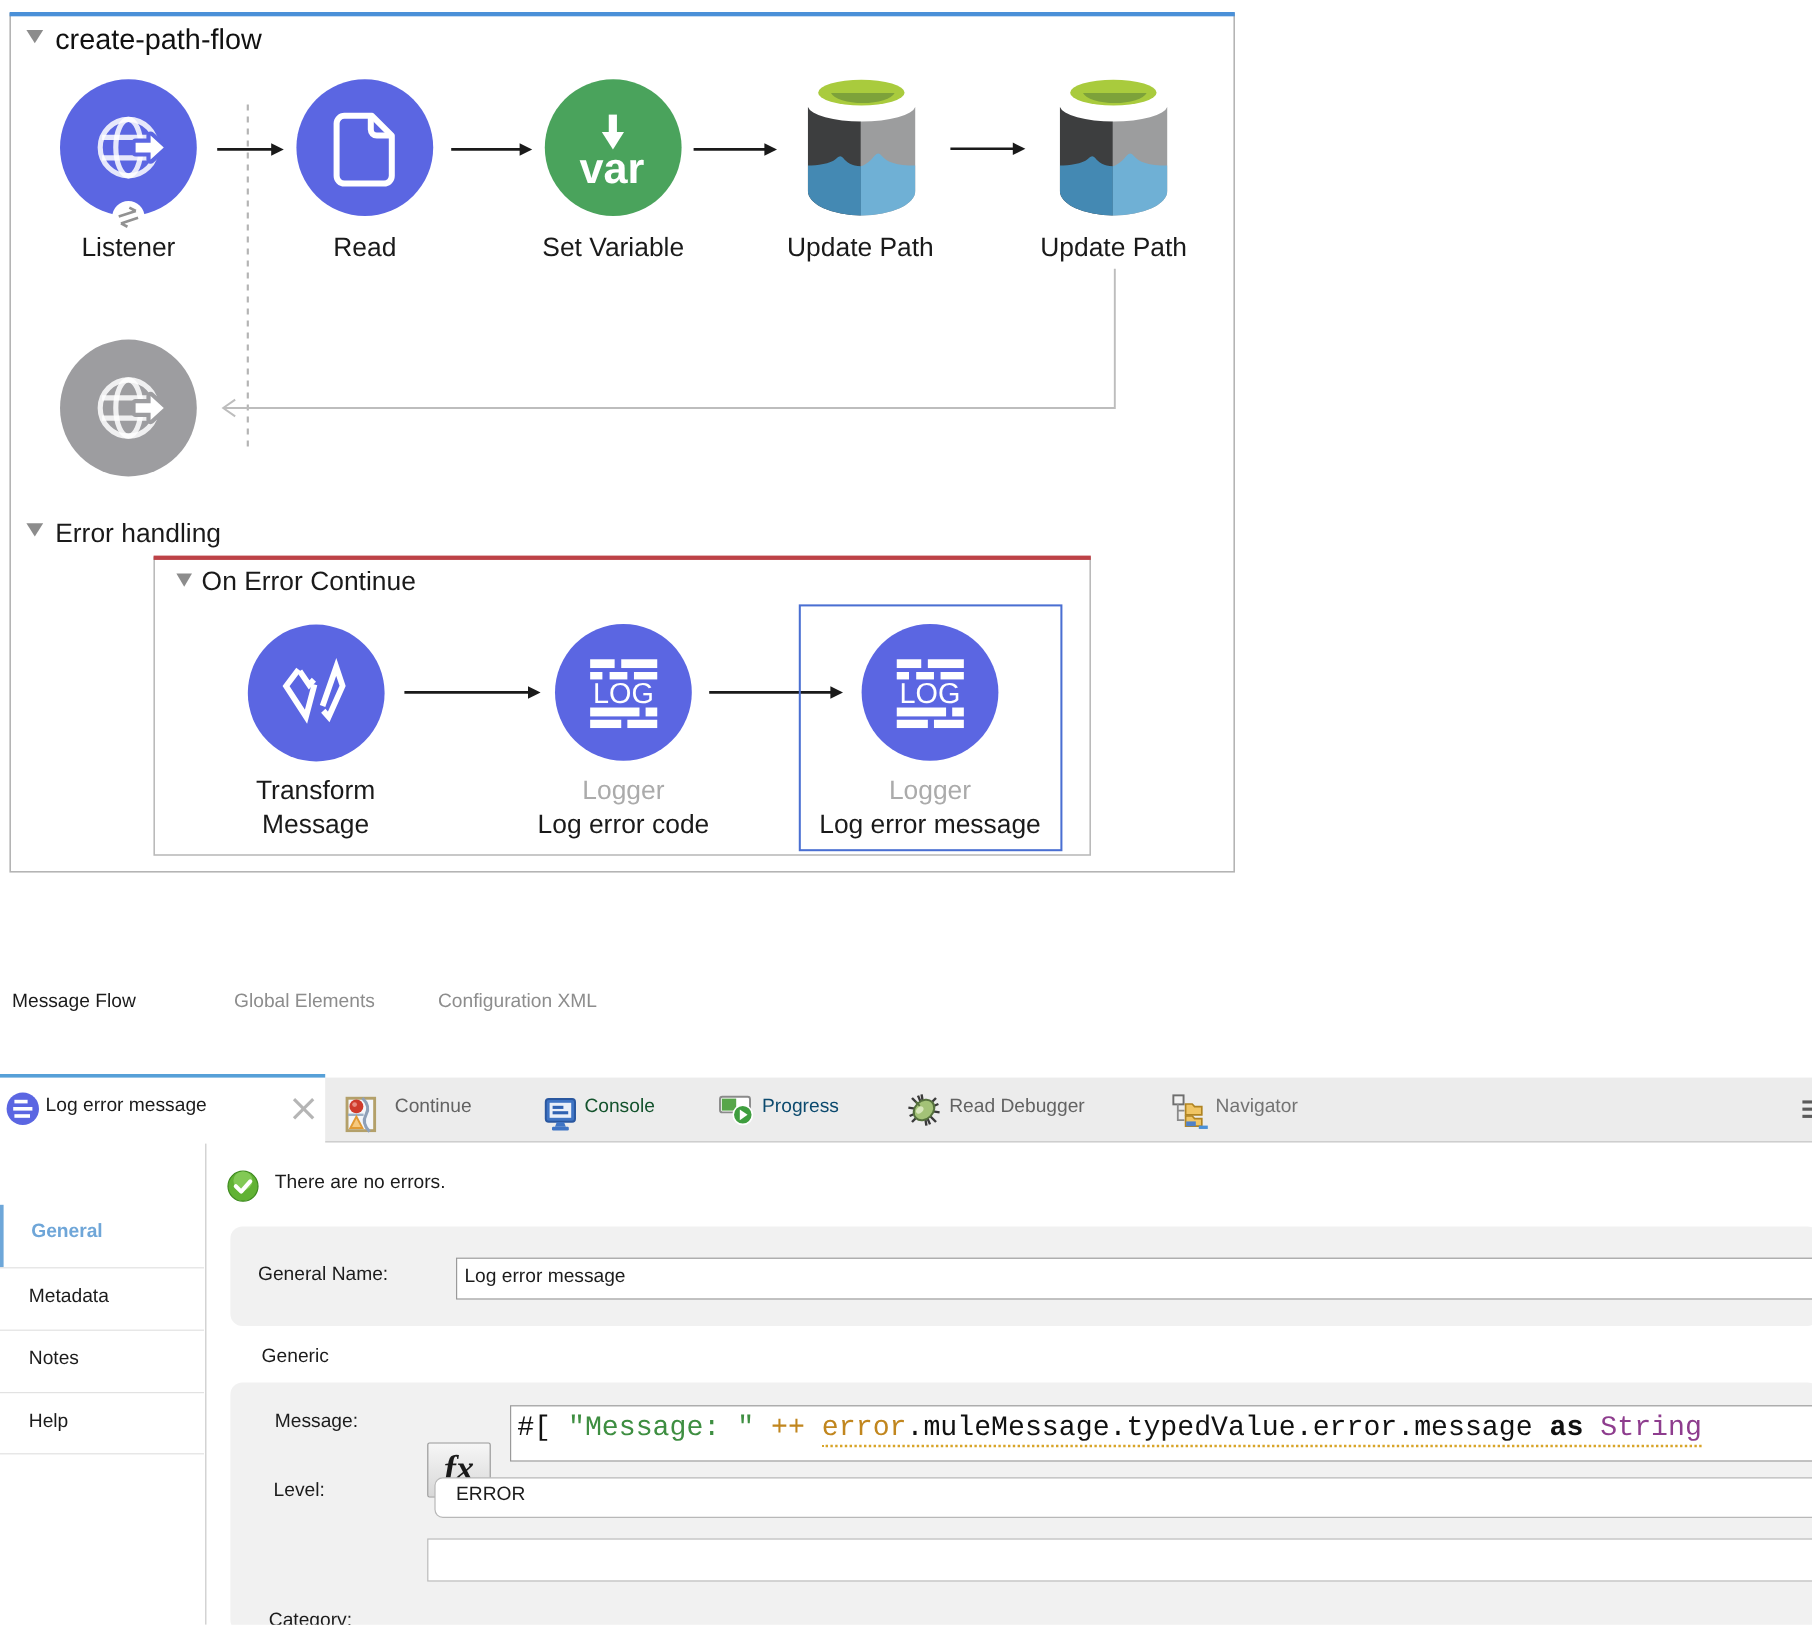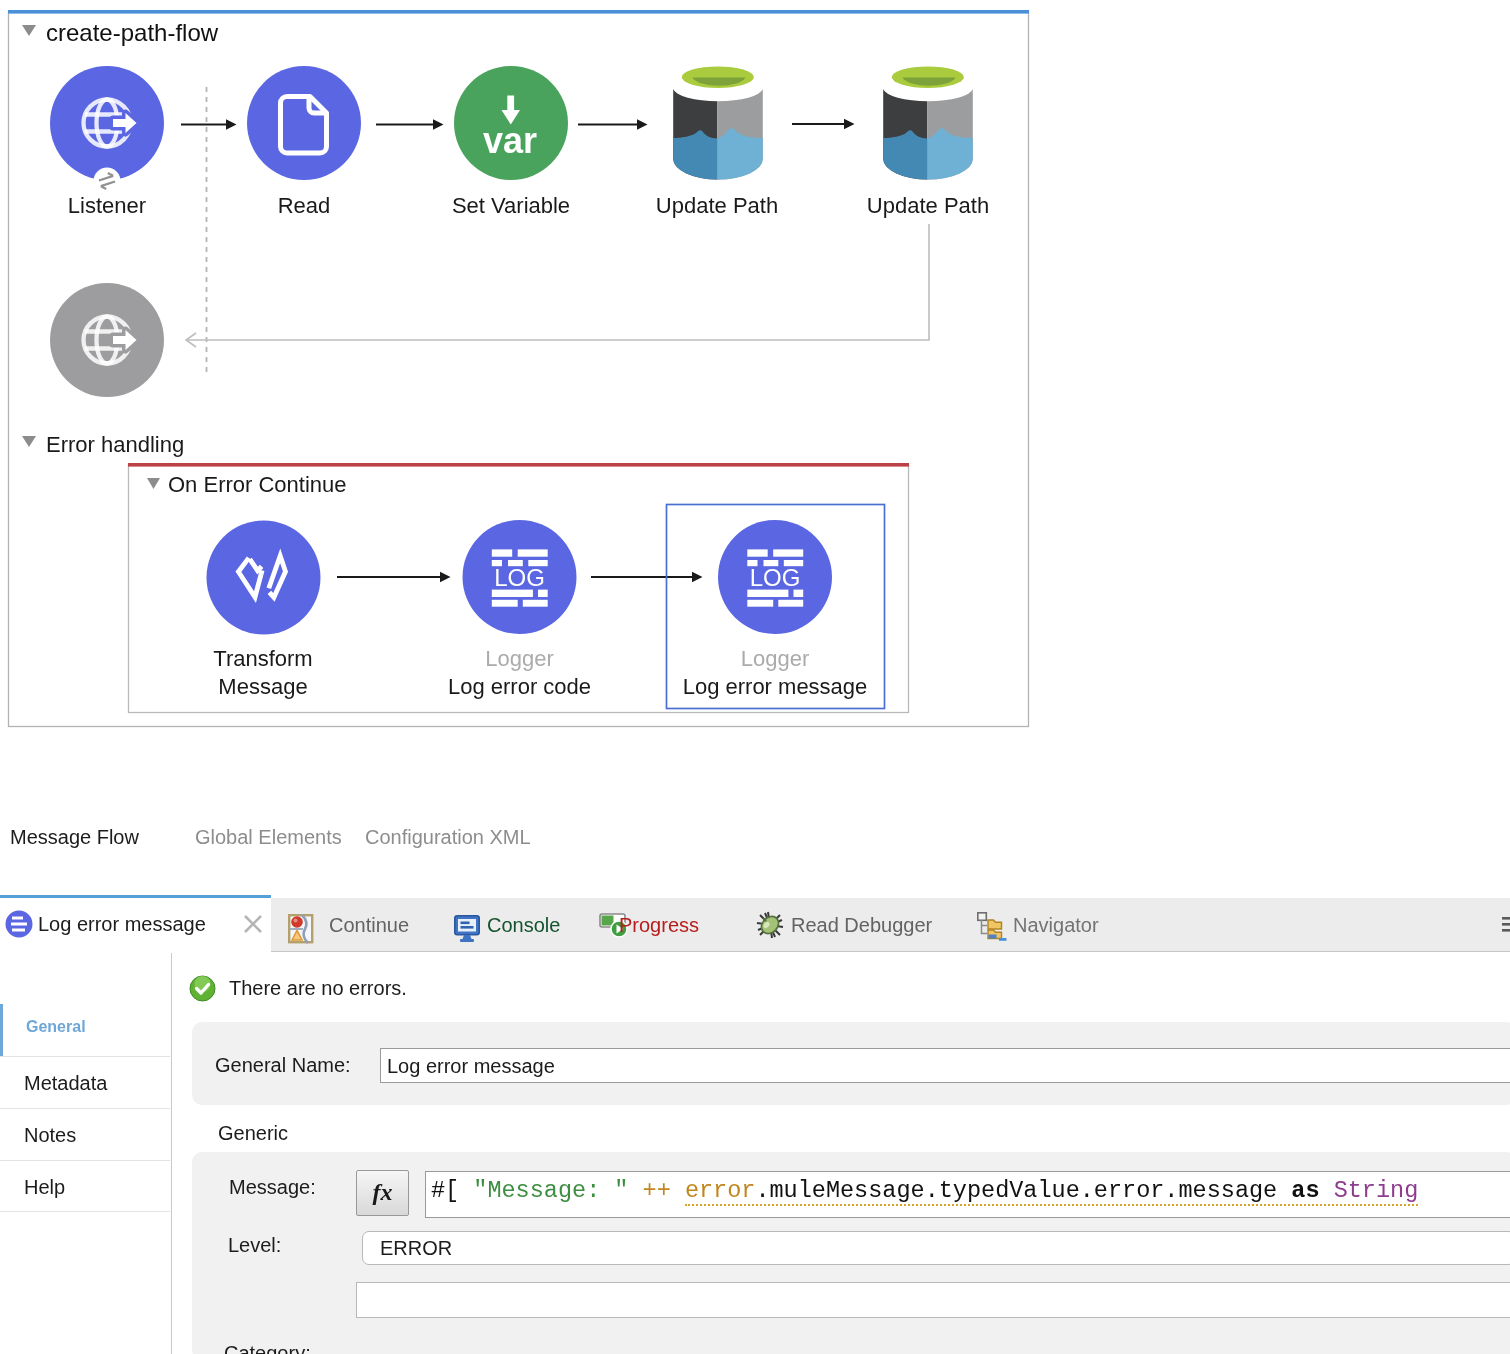--- a/index.html
+++ b/index.html
@@ -1,17 +1,17 @@
 <!DOCTYPE html>
 <html><head><meta charset="utf-8"><style>
 html,body{margin:0;padding:0;width:1510px;height:1354px;background:#fff;overflow:hidden}
 *{box-sizing:border-box}
 body{font-family:"Liberation Sans",sans-serif;position:relative}
 .abs{position:absolute}
-.lbl{font-size:20px;color:#1c1c1c;white-space:nowrap}
+.lbl{font-size:16px;color:#1c1c1c;white-space:nowrap}
 </style></head>
 <body>
 <svg class="abs" style="left:0;top:0" width="1510" height="800" viewBox="0 0 1510 800">
 <defs>
 <g id="cyl">
   <path d="M0,21 A46,21.5 0 0 1 92,21 L92,93 A46,21.5 0 0 1 0,93 Z" fill="#ffffff"></path>
   <clipPath id="cclip">
           <path d="M1.2,23 A45,13.5 0 0 0 90.8,23 L90.8,93 A44.8,20.5 0 0 1 1.2,93 Z"></path>
         </clipPath>
   <g clip-path="url(#cclip)">
@@ -211,21 +211,21 @@
 
   <g fill="#5a5a5a">
     <rect x="1502" y="22" width="8" height="2.6"></rect>
     <rect x="1502" y="28" width="8" height="2.6"></rect>
     <rect x="1502" y="34" width="8" height="2.6"></rect>
   </g>
 </svg>
 <div class="abs lbl" style="left:38px;top:913px">Log error message</div>
 <div class="abs lbl" style="left:329px;top:914px;color:#636363">Continue</div>
 <div class="abs lbl" style="left:487px;top:914px;color:#14532d">Console</div>
-<div class="abs lbl" style="left:619px;top:914px;color:#b91c1c">Progress</div>
+<div class="abs lbl" style="left:635px;top:914px;color:#0c4a6e">Progress</div>
 <div class="abs lbl" style="left:791px;top:914px;color:#636363">Read Debugger</div>
 <div class="abs lbl" style="left:1013px;top:914px;color:#737373">Navigator</div>
 
 <div class="abs" style="left:171px;top:953px;width:1px;height:401px;background:#c9c9c9"></div>
 
 <div class="abs" style="left:0;top:1004px;width:3px;height:52px;background:#6ea7d9"></div>
 <div class="abs" style="left:26px;top:1018px;font-size:16px;font-weight:bold;color:#6fa6d8">General</div>
 <div class="abs" style="left:0;top:1056px;width:170px;height:1px;background:#e2e2e2"></div>
 <div class="abs lbl" style="left:24px;top:1072px">Metadata</div>
 <div class="abs" style="left:0;top:1108px;width:170px;height:1px;background:#e2e2e2"></div>
@@ -243,20 +243,20 @@
 
 <div class="abs" style="left:192px;top:1022px;width:1324px;height:83px;background:#f1f1f1;border-radius:10px"></div>
 <div class="abs lbl" style="left:215px;top:1054px">General Name:</div>
 <div class="abs" style="left:380px;top:1048px;right:-6px;height:35px;background:#fff;border:1px solid #9a9a9a"></div>
 <div class="abs lbl" style="left:387px;top:1055px">Log error message</div>
 
 <div class="abs lbl" style="left:218px;top:1122px">Generic</div>
 
 <div class="abs" style="left:192px;top:1152px;width:1324px;height:208px;background:#f1f1f1;border-radius:10px"></div>
 <div class="abs lbl" style="left:229px;top:1176px">Message:</div>
-<div class="abs" style="left:356px;top:1170px;width:53px;height:46px;background:linear-gradient(#f6f6f6,#d8d8d8);border:1px solid #999;border-radius:2px;text-align:center;font-family:'Liberation Serif',serif;font-style:italic;font-weight:bold;font-size:24px;line-height:42px;color:#1a1a1a">fx</div>
+<div class="abs" style="left:356px;top:1202px;width:53px;height:46px;background:linear-gradient(#f6f6f6,#d8d8d8);border:1px solid #999;border-radius:2px;text-align:center;font-family:'Liberation Serif',serif;font-style:italic;font-weight:bold;font-size:30px;line-height:42px;color:#1a1a1a">fx</div>
 <div class="abs" style="left:425px;top:1171px;right:-6px;height:47px;background:#fff;border:1px solid #9a9a9a"></div>
 <div class="abs" style="left:431px;top:1177px;font-family:'Liberation Mono',monospace;font-size:23.5px;color:#111;white-space:nowrap">#[&nbsp;<span style="color:#3e8e41">"Message: "</span> <span style="color:#c1861e">++</span> <span style="border-bottom:2.5px dotted #d8a428"><span style="color:#c1861e">error</span>.muleMessage.typedValue.error.message <b>as</b> <span style="color:#8e3d8e">String</span></span></div>
 <div class="abs lbl" style="left:228px;top:1234px">Level:</div>
 <div class="abs" style="left:362px;top:1231px;right:-6px;height:34px;background:#fff;border:1px solid #b8b8b8;border-radius:7px"></div>
 <div class="abs lbl" style="left:380px;top:1237px">ERROR</div>
 <div class="abs lbl" style="left:224px;top:1342px">Category:</div>
 <div class="abs" style="left:356px;top:1282px;right:-6px;height:36px;background:#fff;border:1px solid #b8b8b8"></div>
 
 </body></html>

